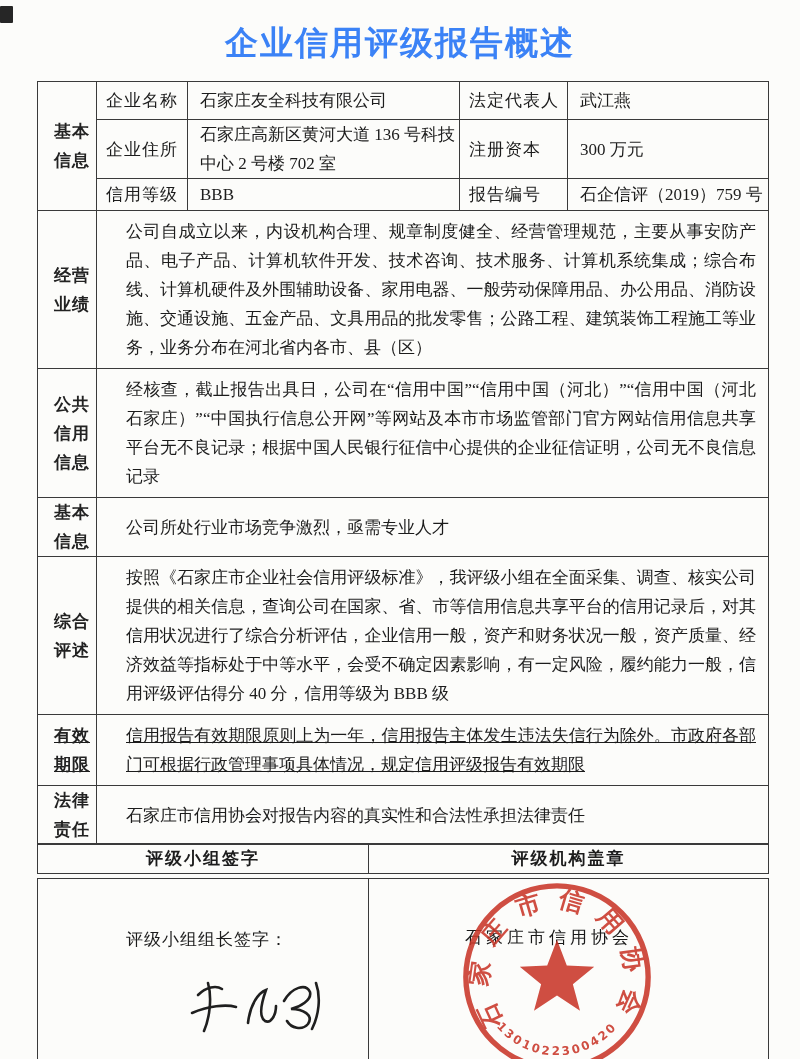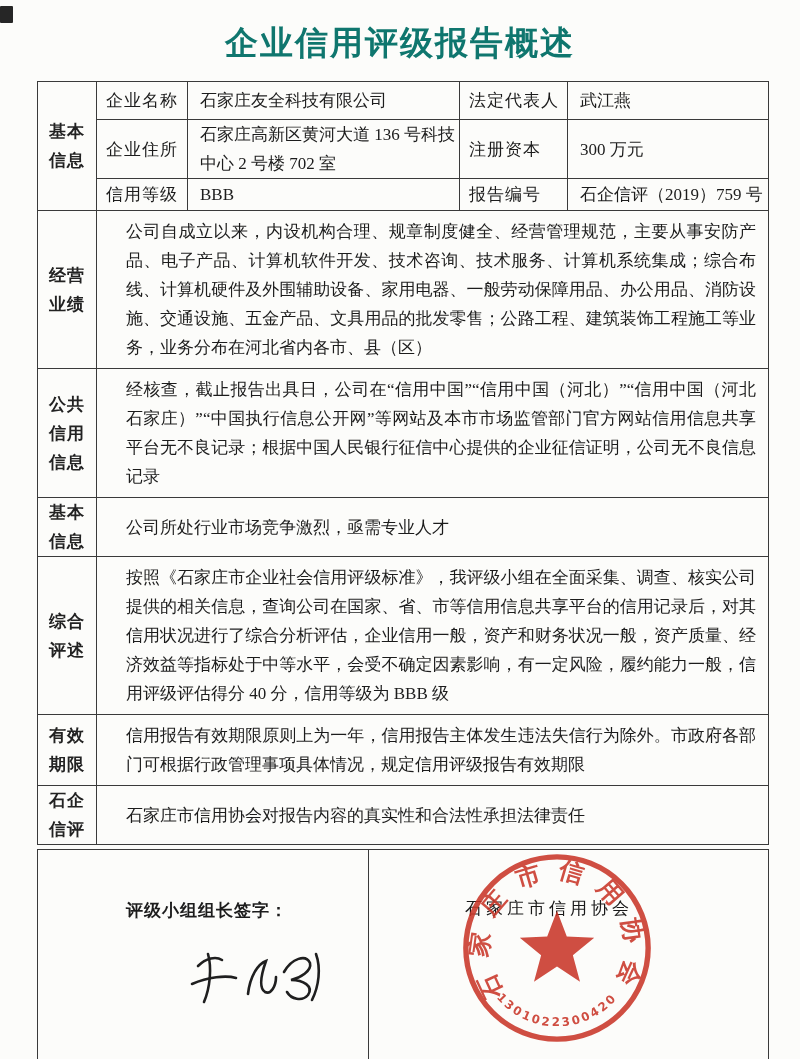--- a/index.html
+++ b/index.html
@@ -7,40 +7,40 @@
   .page {
     position:relative; width:800px; height:1059px;
     background:#fcfcfa; overflow:hidden;
     font-family:"Liberation Serif","DejaVu Serif",serif;
     color:#1c1c1c;
   }
   .scan-mark { position:absolute; left:0; top:6px; width:13px; height:17px;
     background:#262626; border-radius:1px; filter:blur(0.6px); }
   .doc-title {
     margin:21px auto 0; width:fit-content; text-align:left;
-    font-size:33px; font-weight:700; letter-spacing:2px; color:#0f766e;
+    font-size:33px; font-weight:700; letter-spacing:2px; color:#3b82f6;
   }
   table { border-collapse:collapse; table-layout:fixed; width:731px; margin-left:37px; }
   td { border:1.6px solid #3a3a3a; font-size:17px; line-height:29px; vertical-align:middle; }
   table.main { margin-top:15px; }
   td.rowhdr {
-    width:59px; text-align:center; padding:0 6px; letter-spacing:1px;
+    width:59px; text-align:right; padding:0 6px; letter-spacing:1px;
     word-break:break-all; font-weight:600; color:#222;
   }
   td.flabel { padding-left:9px; letter-spacing:1px; }
   td.fvalue { padding-left:12px; }
   td.content { padding:6px 12px 6px 29px; text-align:justify; }
   tr.h38 { height:38px; } tr.h52 { height:52px; } tr.h32 { height:32px; }
   tr.h146 { height:146px; } tr.h118 { height:118px; } tr.h57 { height:57px; }
-  tr.h143 { height:143px; } tr.h70 { height:70px; } tr.h55 { height:55px; }
+  tr.h143 { height:143px; } tr.h70 { height:70px;text-decoration:underline; } tr.h55 { height:55px; }
   table.foot-hdr { margin-top:-1.6px; }
   table.foot-hdr td { height:30px; text-align:center; font-weight:700; letter-spacing:2px; }
   table.foot-sign { margin-top:4px; }
   table.foot-sign td { height:217px; position:relative; vertical-align:top; }
-  .sign-label { position:absolute; left:88px; top:46px; font-size:17px; letter-spacing:1px;font-weight:bold; }
+  .sign-label { position:absolute; left:88px; top:46px; font-size:17px; letter-spacing:1px; }
   .scribble { position:absolute; left:152px; top:92px; }
   .seal-overlay-text { position:absolute; left:96px; top:44px; font-size:17px;
     letter-spacing:4px; color:#191919; z-index:1; white-space:nowrap; }
   .seal { position:absolute; left:90px; top:0px; opacity:0.87; z-index:2; }
   .seal-org  { font-size:25px; font-weight:600; letter-spacing:15px;
     font-family:"Liberation Serif","DejaVu Serif",serif; }
   .seal-num  { font-size:12px; font-weight:600; letter-spacing:2.5px;
     font-family:"DejaVu Sans","Liberation Sans",sans-serif; }
 </style>
 </head>
@@ -93,26 +93,38 @@
     </tr>
     <tr class="h143">
       <td class="rowhdr">综合评述</td>
       <td class="content" colspan="4">按照《石家庄市企业社会信用评级标准》，我评级小组在全面采集、调查、核实公司提供的相关信息，查询公司在国家、省、市等信用信息共享平台的信用记录后，对其信用状况进行了综合分析评估，企业信用一般，资产和财务状况一般，资产质量、经济效益等指标处于中等水平，会受不确定因素影响，有一定风险，履约能力一般，信用评级评估得分 40 分，信用等级为 BBB 级</td>
     </tr>
     <tr class="h70">
       <td class="rowhdr">有效期限</td>
       <td class="content" colspan="4">信用报告有效期限原则上为一年，信用报告主体发生违法失信行为除外。市政府各部门可根据行政管理事项具体情况，规定信用评级报告有效期限</td>
     </tr>
     <tr class="h55">
-      <td class="rowhdr">石企信评</td>
+      <td class="rowhdr">法律责任</td>
       <td class="content" colspan="4">石家庄市信用协会对报告内容的真实性和合法性承担法律责任</td>
     </tr>
   </tbody>
     </table>
 
+  <table class="foot-hdr">
+    <colgroup>
+        <col style="width:331px">
+        <col style="width:400px">
+      </colgroup>
+    <tbody>
+        <tr>
+      <td>评级小组签字</td>
+      <td>评级机构盖章</td>
+    </tr>
+  </tbody>
+    </table>
 
   <table class="foot-sign">
     <colgroup>
         <col style="width:331px">
         <col style="width:400px">
       </colgroup>
     <tbody>
         <tr>
       <td>
         <div class="sign-label">评级小组组长签字：</div>

